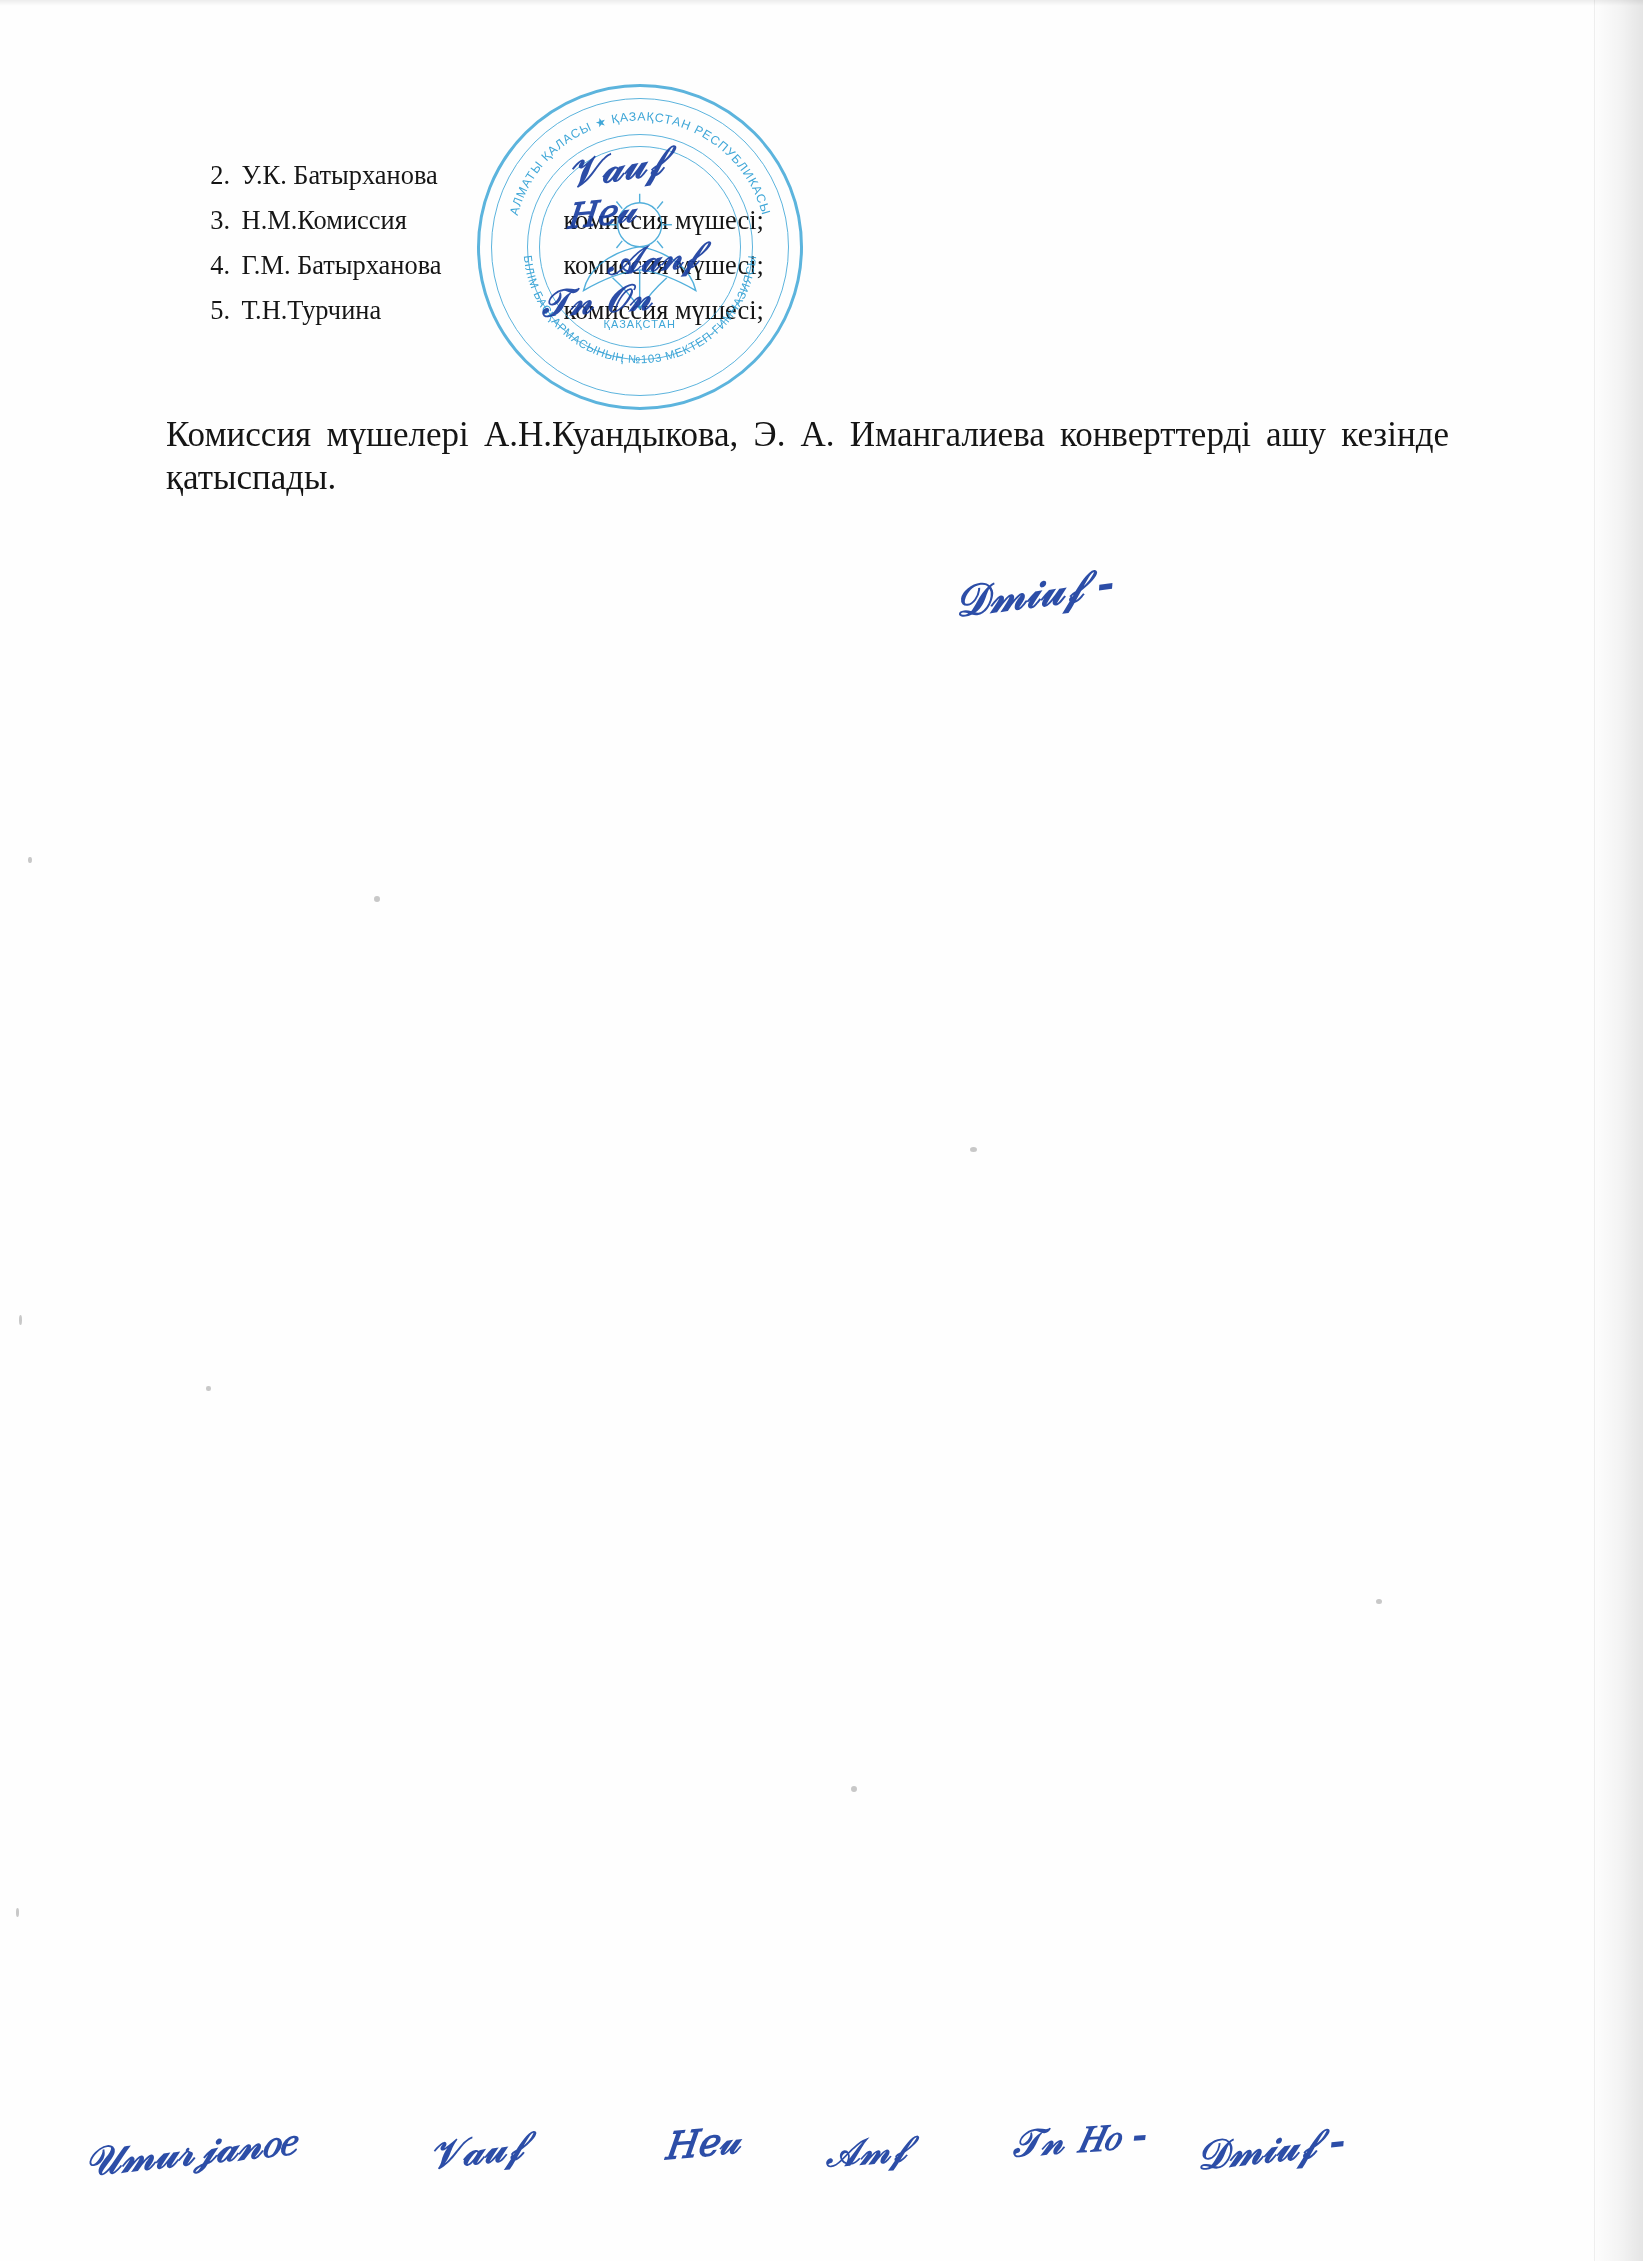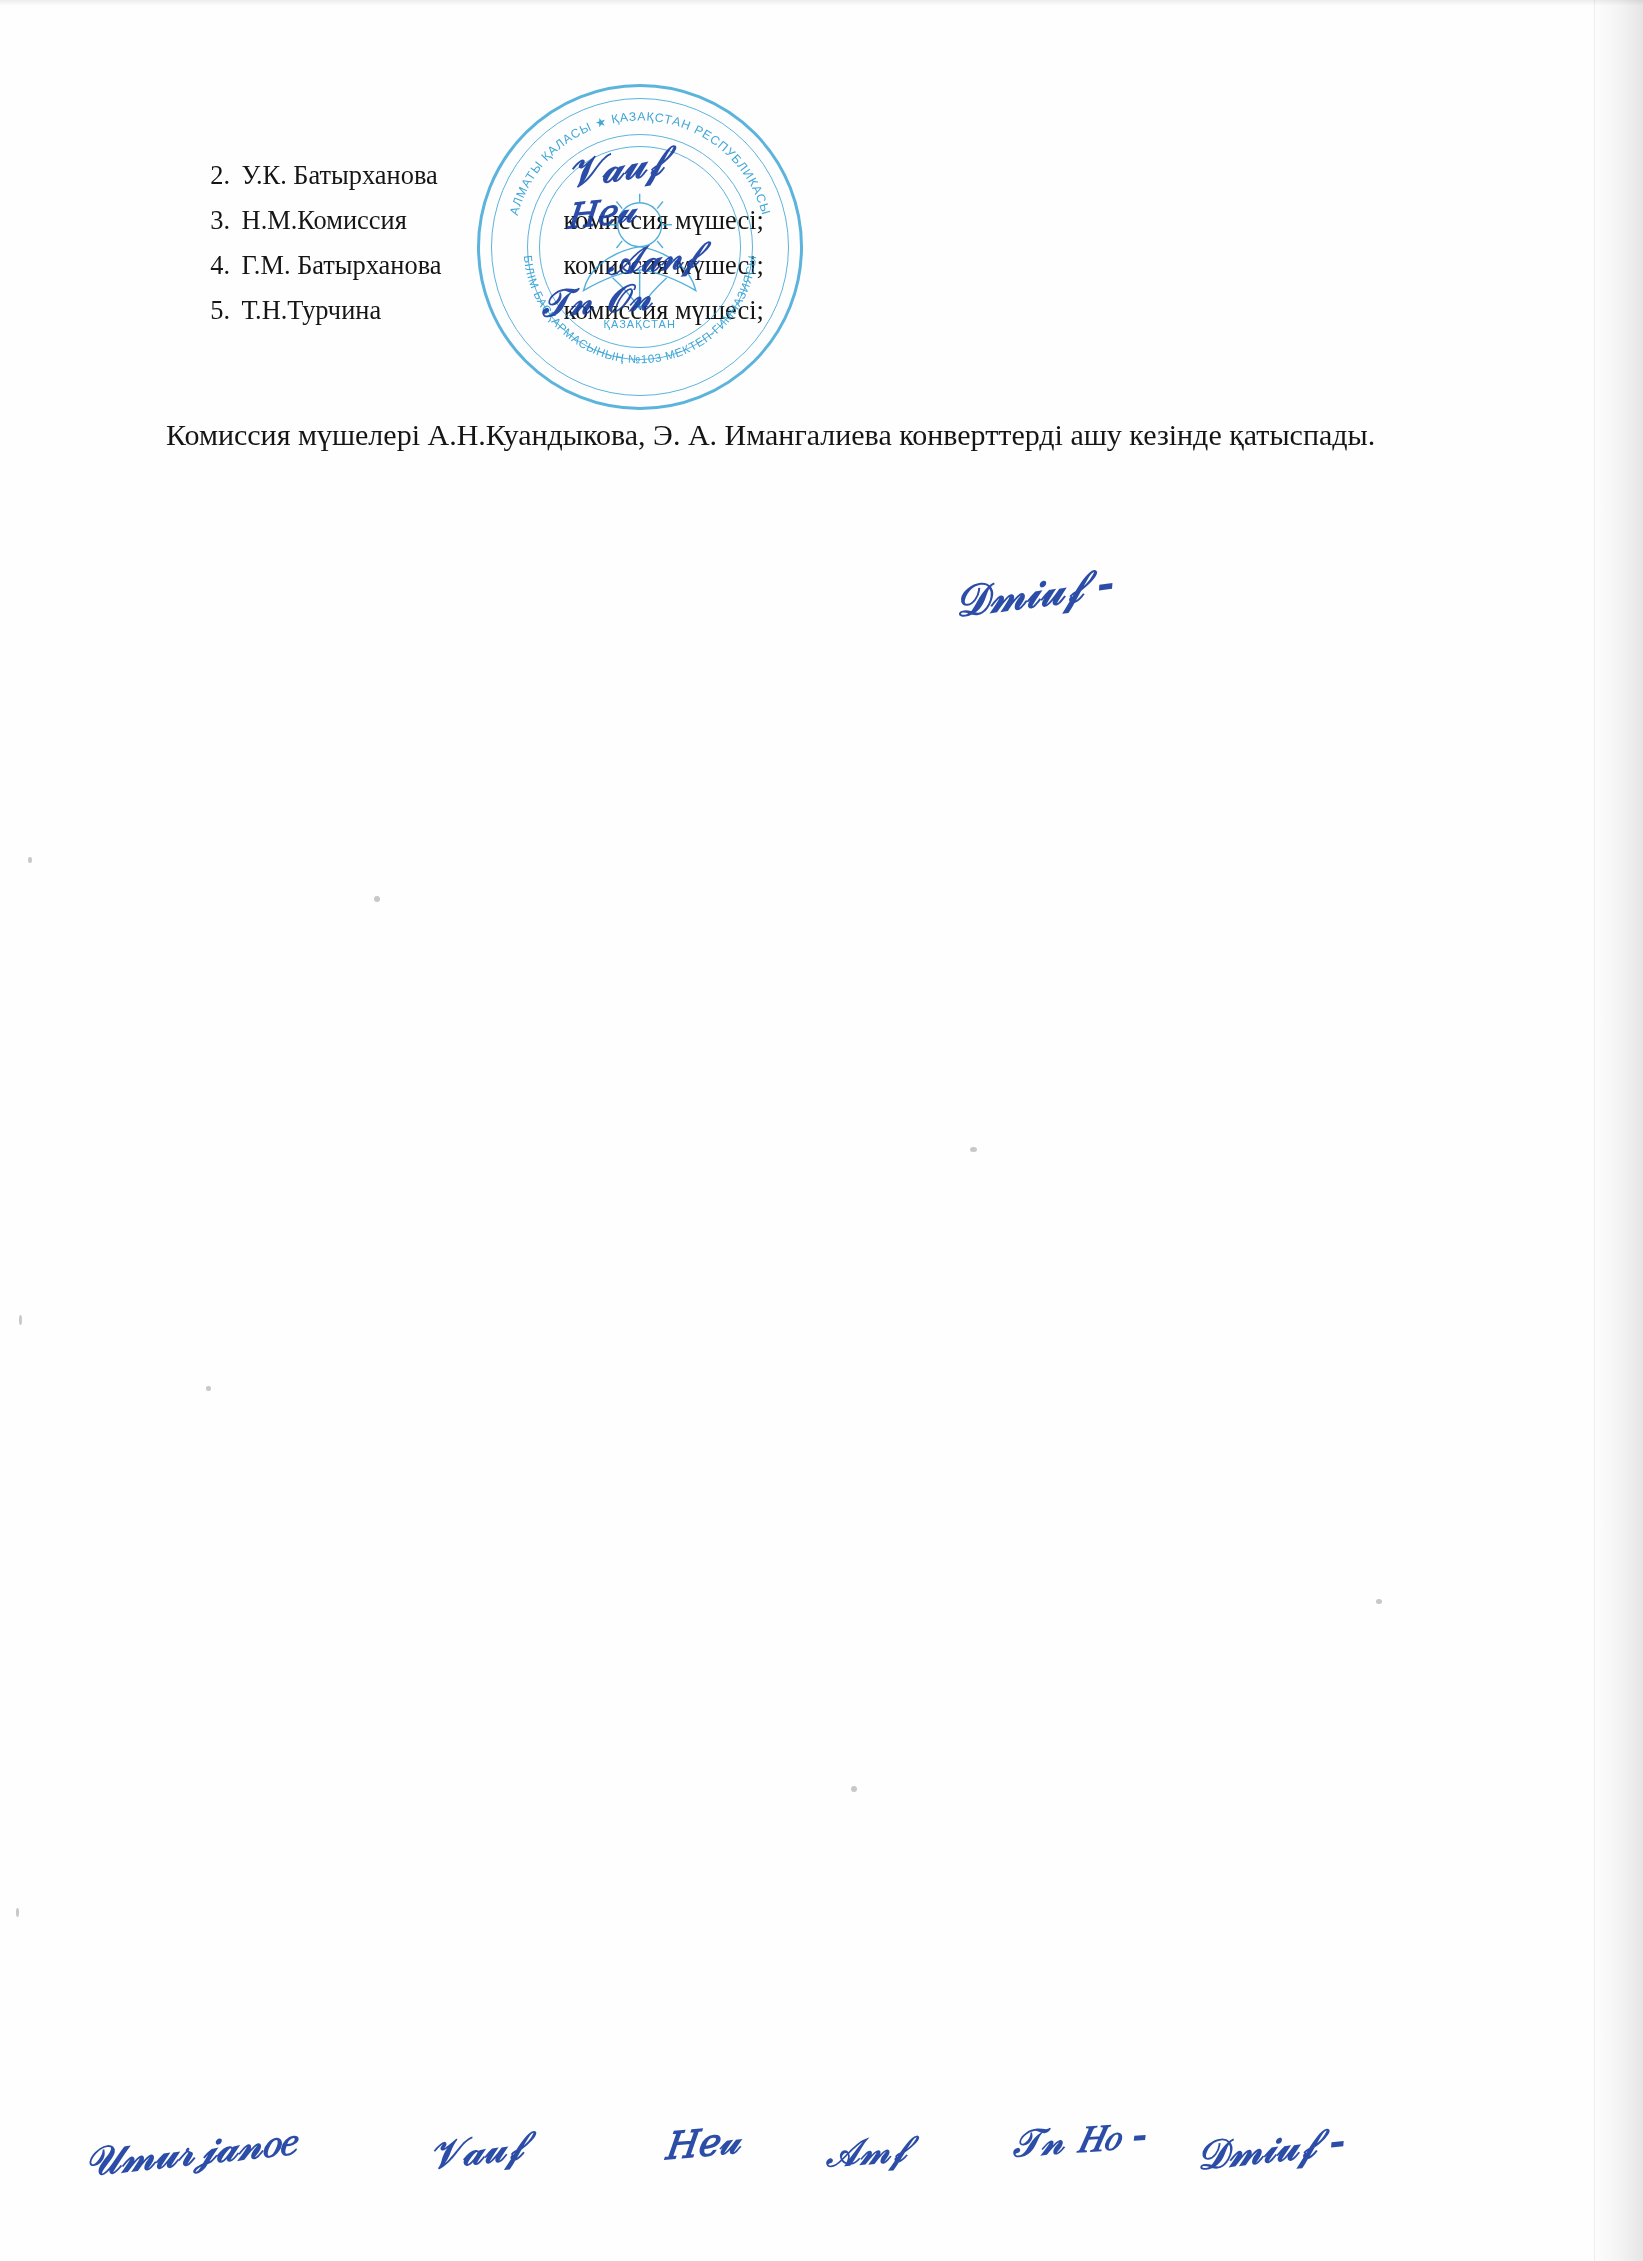--- a/index.html
+++ b/index.html
@@ -71,21 +71,21 @@
     width: 322px;
     flex: none;
   }
   .member-role {
     flex: none;
   }
 
   
   .para {
     position: absolute;
-    font-size: 30px;
+    font-size: 35px;
     line-height: 43px;
     color: #151515;
     text-align: justify;
   }
   #absence-note {
     left: 166px;
     top: 413px;
     width: 1283px;
   }
   #secretary-line {

